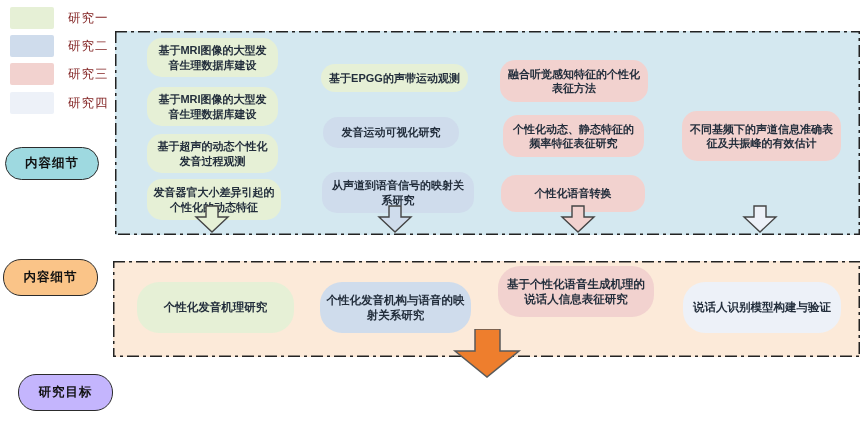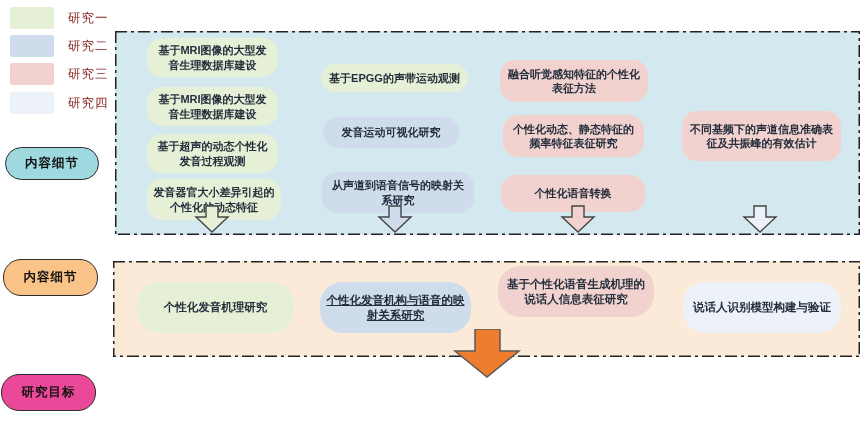--- a/index.html
+++ b/index.html
@@ -13,21 +13,21 @@
   .legend-swatch{width:44px;height:22px;border-radius:2px;}
   .legend-label{margin-left:14px;font-size:12.5px;color:#7f1d1d;letter-spacing:1px;}
   
   .pill{
     position:absolute;display:flex;align-items:center;justify-content:center;
     border:1.6px solid #2c2c2c;border-radius:18px;font-weight:bold;font-size:12.5px;
     color:#111;letter-spacing:1px;box-sizing:border-box;
   }
   #pill-details{left:5px;top:147px;width:94px;height:33px;background:#9ed9e0;}
   #pill-content{left:3px;top:259px;width:95px;height:37px;background:#fac488;}
-  #pill-goal{left:1px;top:374px;width:95px;height:37px;background:#ec4899;}
+  #pill-goal{left:18px;top:374px;width:95px;height:37px;background:#c4b5fd;}
   
   .panel{position:absolute;box-sizing:border-box;margin-top:28px;}
   #details-panel{left:115px;top:3px;width:745px;height:204px;background:#d4e8f0;}
   #content-panel{left:113px;top:233px;width:747px;height:96px;background:#fcead9;}
   .dash-border{position:absolute;left:0;top:0;width:100%;height:100%;pointer-events:none;}
   
   #goal-panel{
     position:absolute;left:113px;top:377px;width:748px;height:46px;background:#e9e6f2;
     border:1.6px solid #5a5a5a;box-sizing:border-box;
     display:flex;align-items:center;justify-content:center;
@@ -108,21 +108,21 @@
   </svg>
   <svg class="arrow" style="left:742px;top:205px;" width="36" height="28">
     <polygon points="12,1 24,1 24,12 34,12 18,27 2,12 12,12" fill="#edf1f8" stroke="#444" stroke-width="1.4"></polygon>
   </svg>
 
   <div class="panel" id="content-panel">
     <svg class="dash-border">
       <rect x="0" y="0" width="100%" height="100%" fill="none" stroke="#222" stroke-width="3" stroke-dasharray="12 4 3 4"></rect>
     </svg>
     <div class="box mid c1" style="left:24px;top:21px;width:157px;height:51px;">个性化发音机理研究</div>
-    <div class="box mid c2" style="left:207px;top:21px;width:151px;height:51px;text-decoration:underline;">个性化发音机构与语音的映射关系研究</div>
+    <div class="box mid c2" style="left:207px;top:21px;width:151px;height:51px;">个性化发音机构与语音的映射关系研究</div>
     <div class="box mid c3" style="left:385px;top:5px;width:156px;height:51px;">基于个性化语音生成机理的说话人信息表征研究</div>
     <div class="box mid c4" style="left:570px;top:21px;width:158px;height:51px;">说话人识别模型构建与验证</div>
   </div>
 
   <svg class="arrow" style="left:451px;top:329px;" width="72" height="49">
     <polygon points="24,0 49,0 49,22 68,22 36,48 4,22 24,22" fill="#ee7e2d" stroke="#5a5a5a" stroke-width="1.5"></polygon>
   </svg>
 
 
 </div>

